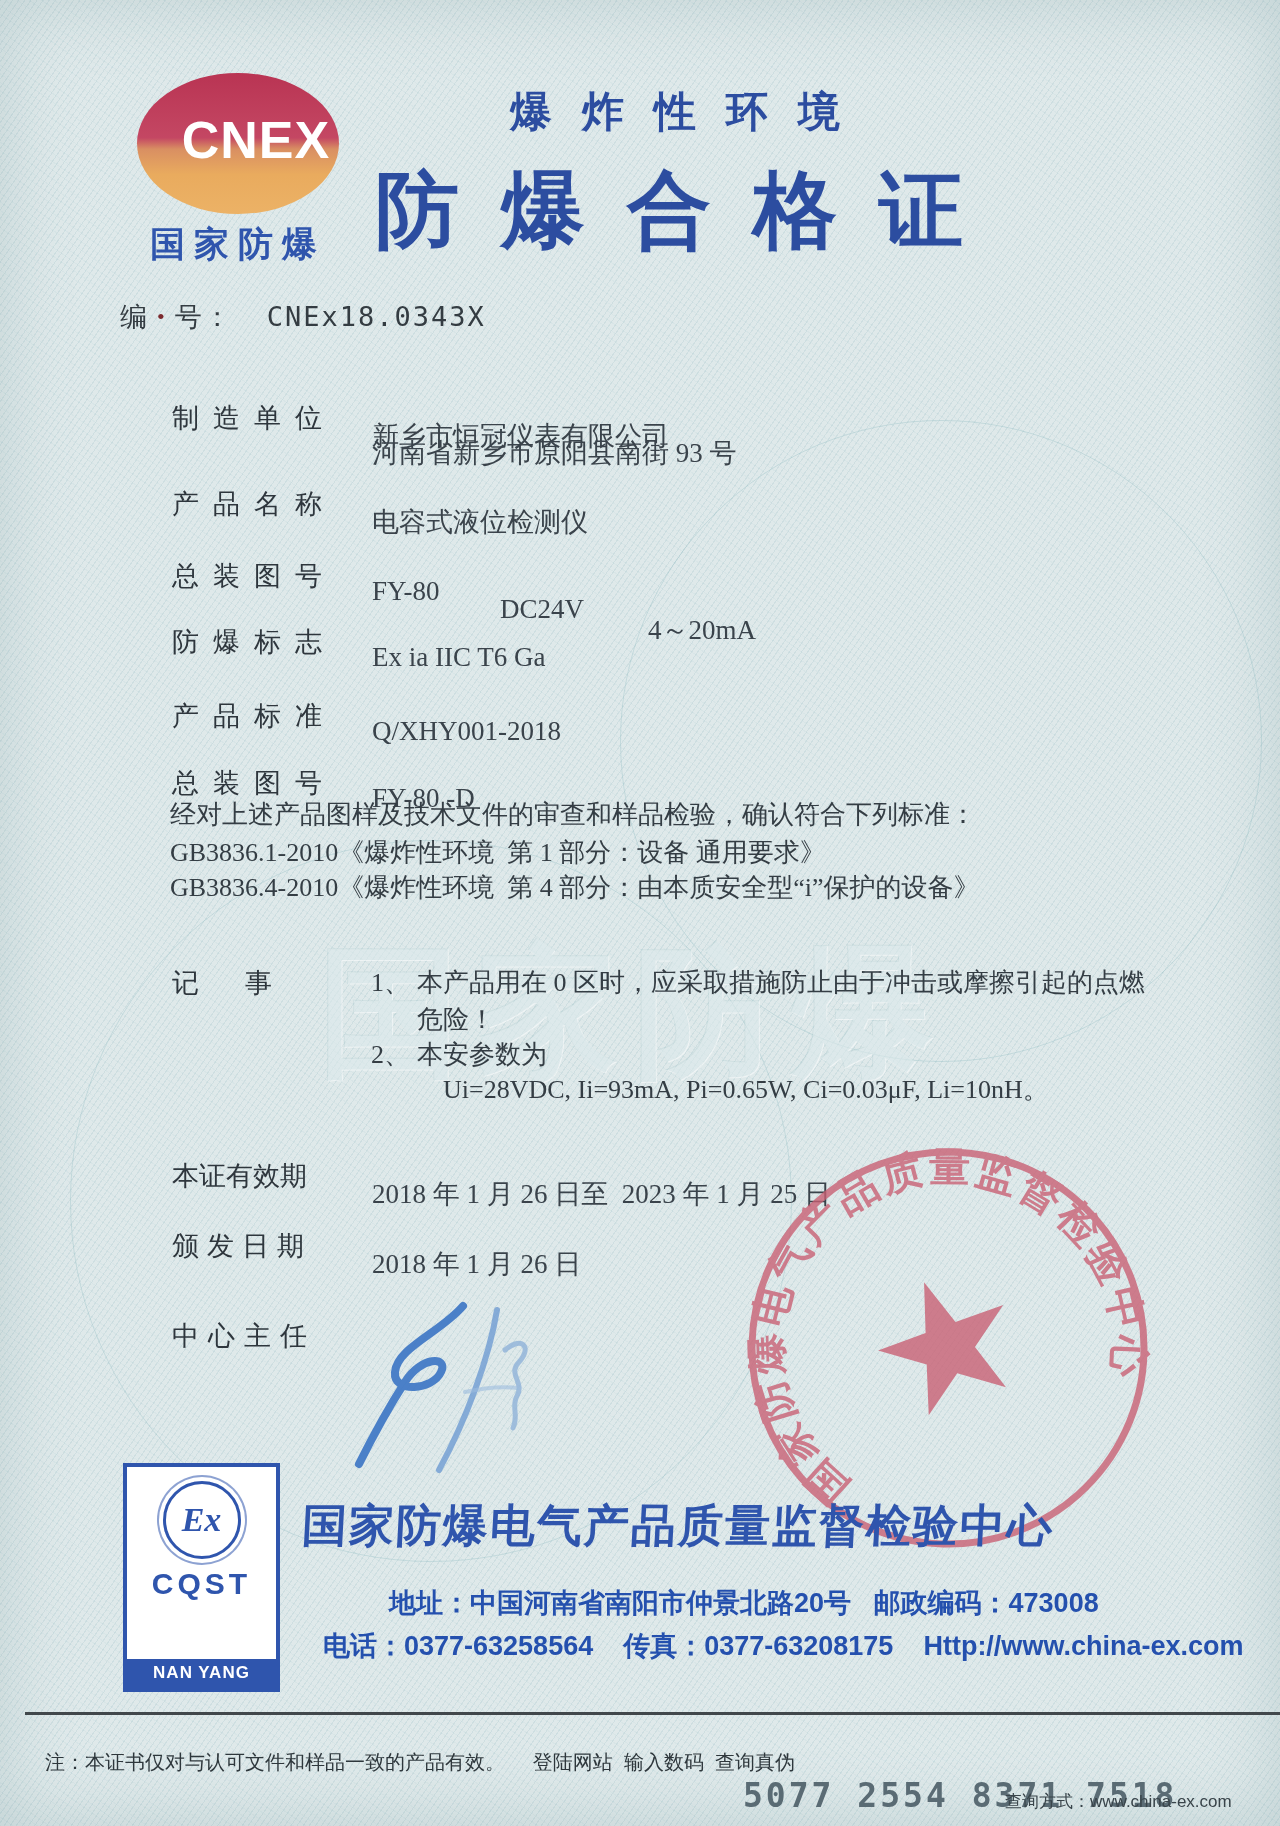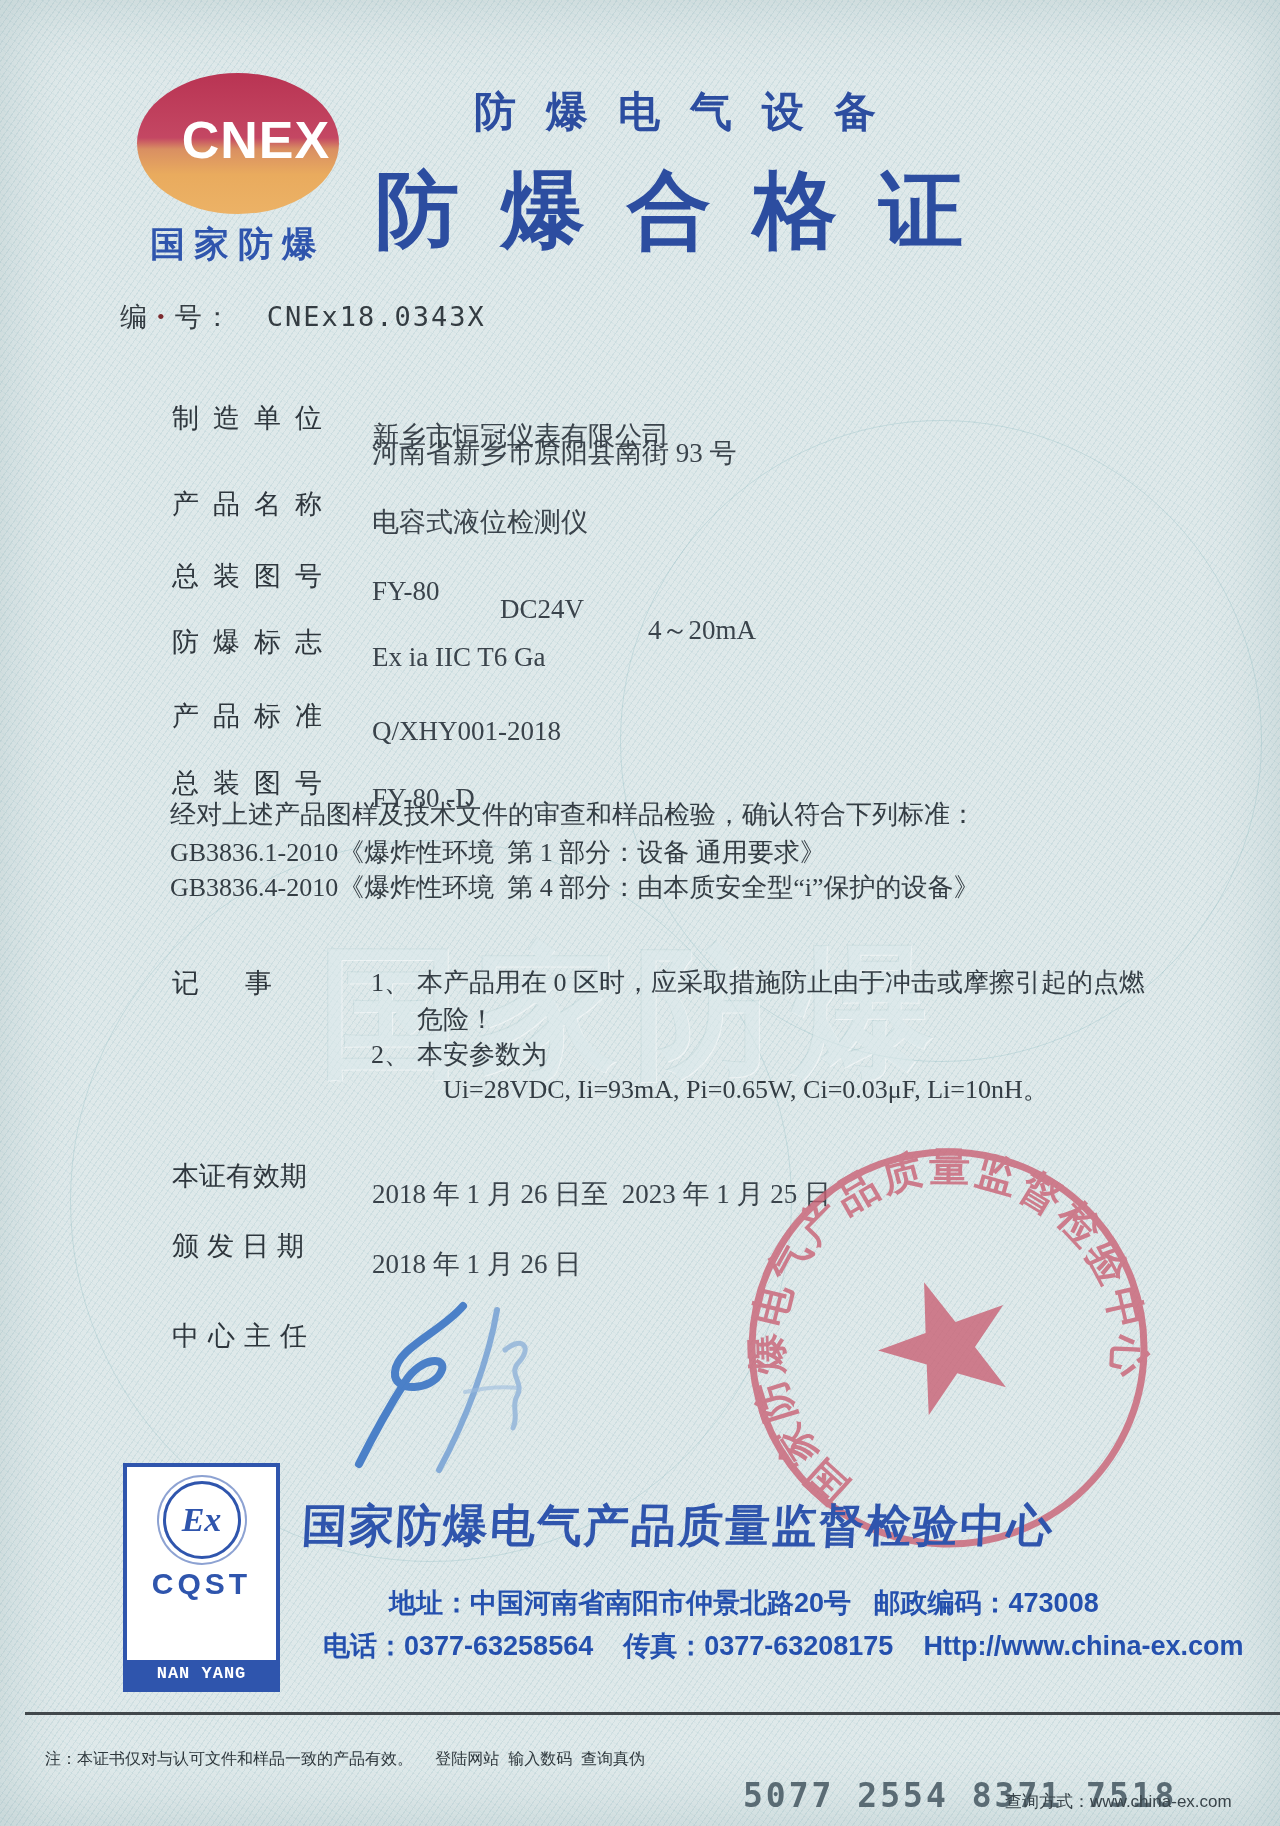--- a/index.html
+++ b/index.html
@@ -74,33 +74,33 @@
   }
   .ex-circle{
     width:72px;height:72px;border:3px solid #2f55ad;border-radius:50%;
     margin-top:14px;display:flex;align-items:center;justify-content:center;
     box-shadow:0 0 0 4px #ffffff, 0 0 0 6px rgba(47,85,173,.55);
   }
   .ex-circle span{font-family:"Liberation Serif",serif;font-style:italic;font-weight:700;font-size:34px;color:#2f55ad;}
   .cqst{font-family:"Liberation Sans","DejaVu Sans",sans-serif;font-size:30px;font-weight:700;color:#2f55ad;letter-spacing:4px;margin-top:8px;}
   .nanyang{
     width:100%;background:#2f55ad;color:#ffffff;text-align:center;
-    font-family:Liberation Mono, monospace;
+    font-family:Liberation Sans, sans-serif;
     font-size:17px;font-weight:700;letter-spacing:1px;padding:4px 0 5px 0;margin-top:auto;
   }
   .org-name{
     left:302px;top:1496px;width:760px;
     font-size:45px;font-weight:700;color:#2f55ad;letter-spacing:2px;
     transform:skewX(-3deg);white-space:nowrap;
   }
   .blue-line{font-family:"Liberation Sans","DejaVu Sans",sans-serif;font-size:27px;font-weight:700;color:#2450ae;white-space:pre;}
   .addr{left:389px;top:1585px;}
   .phone{left:323px;top:1628px;}
   .divider{left:25px;top:1712px;width:1255px;height:3px;background:#41474b;}
-  .note-line{left:45px;top:1749px;font-family:"Liberation Sans","DejaVu Sans",sans-serif;font-size:16px;color:#2e373c;white-space:pre;}
+  .note-line{left:45px;top:1749px;font-family:"Liberation Sans","DejaVu Sans",sans-serif;font-size:20px;color:#2e373c;white-space:pre;}
   .code{
     left:743px;top:1776px;
     font-family:"DejaVu Sans Mono","Liberation Mono",monospace;
     font-size:33px;font-weight:700;color:#5a6b74;letter-spacing:3px;white-space:pre;
   }
   .query{left:1005px;top:1790px;font-family:"Liberation Sans","DejaVu Sans",sans-serif;font-size:17px;color:#39444a;white-space:pre;}
 </style>
 </head>
 <body>
 
@@ -108,21 +108,21 @@
 
   <div class="guilloche" style="left:620px;top:420px;width:640px;height:640px;"></div>
   <div class="guilloche" style="left:70px;top:840px;width:720px;height:720px;"></div>
   <div class="watermark">国家防爆</div>
 
   <div class="abs cnex-ellipse">
     <span class="cnex-text">CNEX</span>
   </div>
   <div class="abs cnex-caption">国家防爆</div>
 
-  <div class="abs subtitle">防爆电气设备</div>
+  <div class="abs subtitle">爆炸性环境</div>
   <div class="abs main-title">防爆合格证</div>
   <div class="abs certno"><span>编</span><span class="dot">•</span><span>号：</span><span class="num">CNEx18.0343X</span></div>
 
   <div class="row" style="top:382px">
     <span class="label">制造单位</span>
     <span class="val">新乡市恒冠仪表有限公司</span>
   </div>
   <div class="row" style="top:417px">
     <span class="val">河南省新乡市原阳县南街 93 号</span>
   </div>

